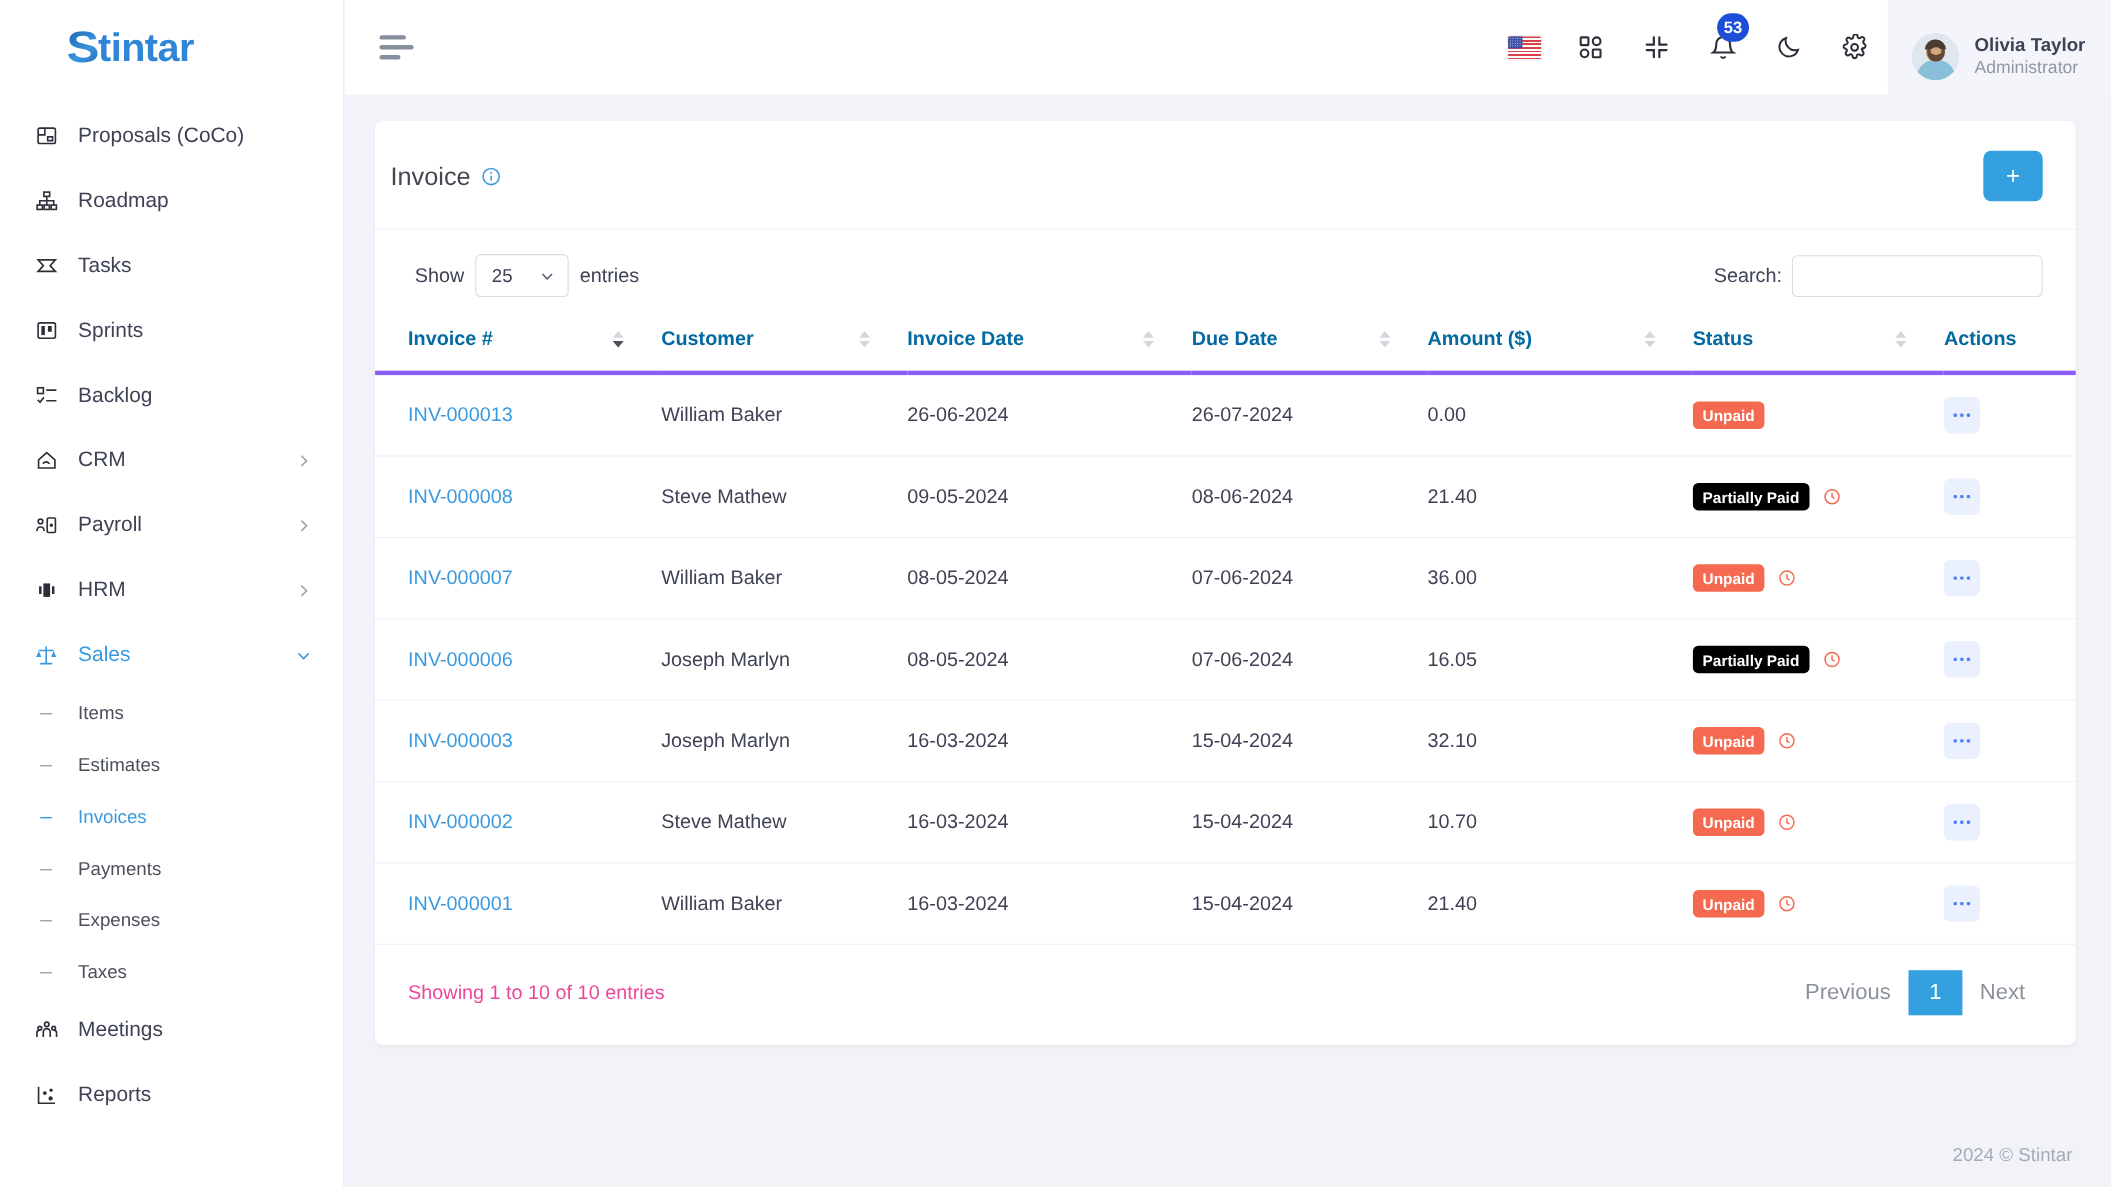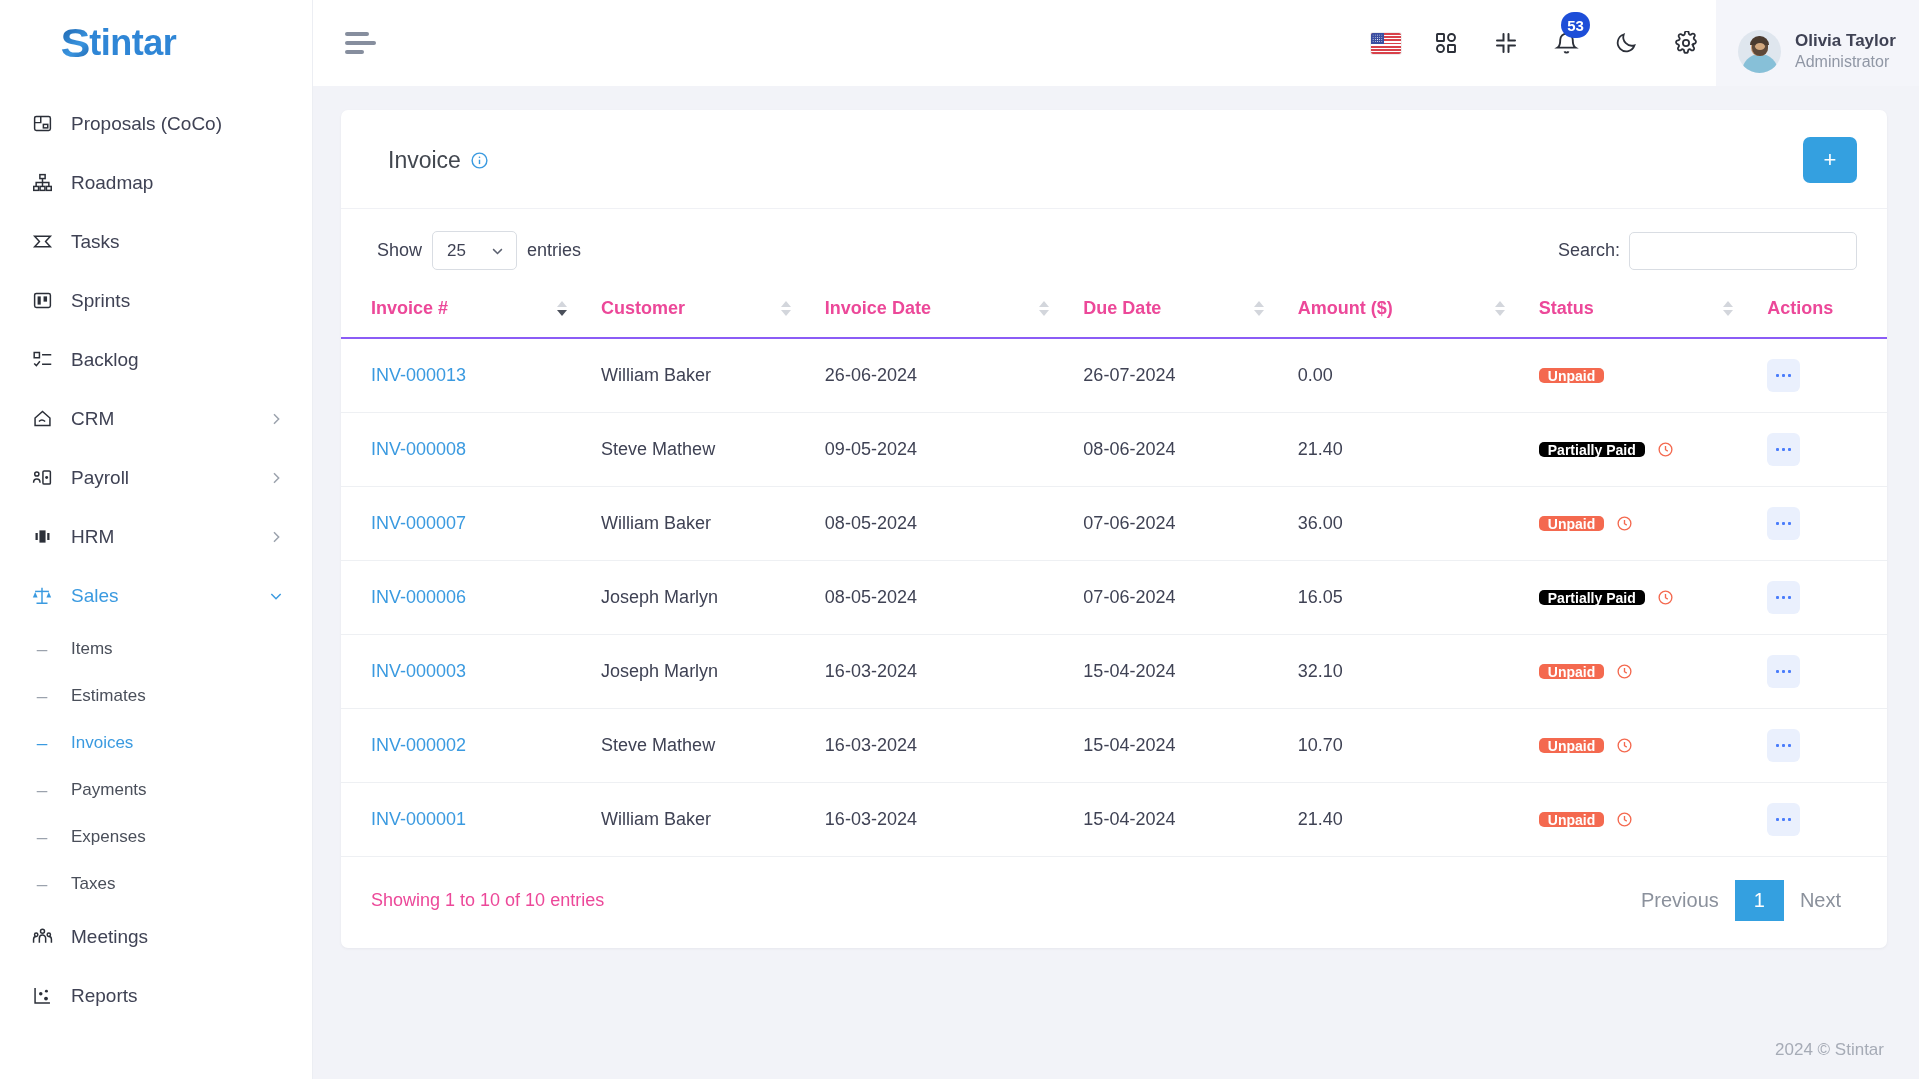--- a/index.html
+++ b/index.html
@@ -217,21 +217,21 @@
   }
   .card {
     background: #ffffff;
     border-radius: 7px;
     box-shadow: 0 1px 3px rgba(16,24,40,.05);
     padding: 0;
   }
   .card-head {
     display: flex;
     align-items: center;
-    padding: 27px 30px 25px 47px;
+    padding: 27px 30px 25px 14px;
     border-bottom: 1px solid #f0f1f5;
   }
   .card-title {
     font-size: 23px;
     color: #42474f;
     display: flex;
     align-items: center;
     gap: 9px;
   }
   .info-icon { color: #3a9ae0; display: flex; align-items: center; }
@@ -295,23 +295,23 @@
     font-size: 16px;
     color: #3f4254;
     outline: none;
   }
 
   table { width: 100%; border-collapse: collapse; }
   thead th {
     text-align: left;
     font-size: 18px;
     font-weight: 700;
-    color: #ec4899;
+    color: #0369a1;
     padding: 14px 10px 18px 0;
-    border-bottom: 2px solid #8b5cf6;
+    border-bottom: 4px solid #8b5cf6;
     white-space: nowrap;
     cursor: pointer;
     position: relative;
     vertical-align: middle;
   }
   thead th:first-child { padding-left: 30px; }
   thead th .th-in { display: flex; align-items: center; }
   thead th .th-lbl { flex: 1; }
   .sorter {
     display: inline-flex;
@@ -339,21 +339,21 @@
   }
   tbody tr:last-child td { border-bottom: 1px solid #eef0f3; }
   tbody td:first-child { padding-left: 30px; }
   .inv-link { color: #3a9ae0; text-decoration: none; cursor: pointer; }
 
   .status-cell { display: flex; align-items: center; gap: 12px; }
   .pill {
     display: inline-flex;
     align-items: center;
     justify-content: center;
-    height: 15px;
+    height: 25px;
     padding: 0 9px;
     border-radius: 5px;
     color: #fff;
     font-size: 14px;
     font-weight: 700;
     white-space: nowrap;
     line-height: 1;
   }
   .pill.unpaid { background: #f4694f; }
   .pill.partial { background: #000000; }

